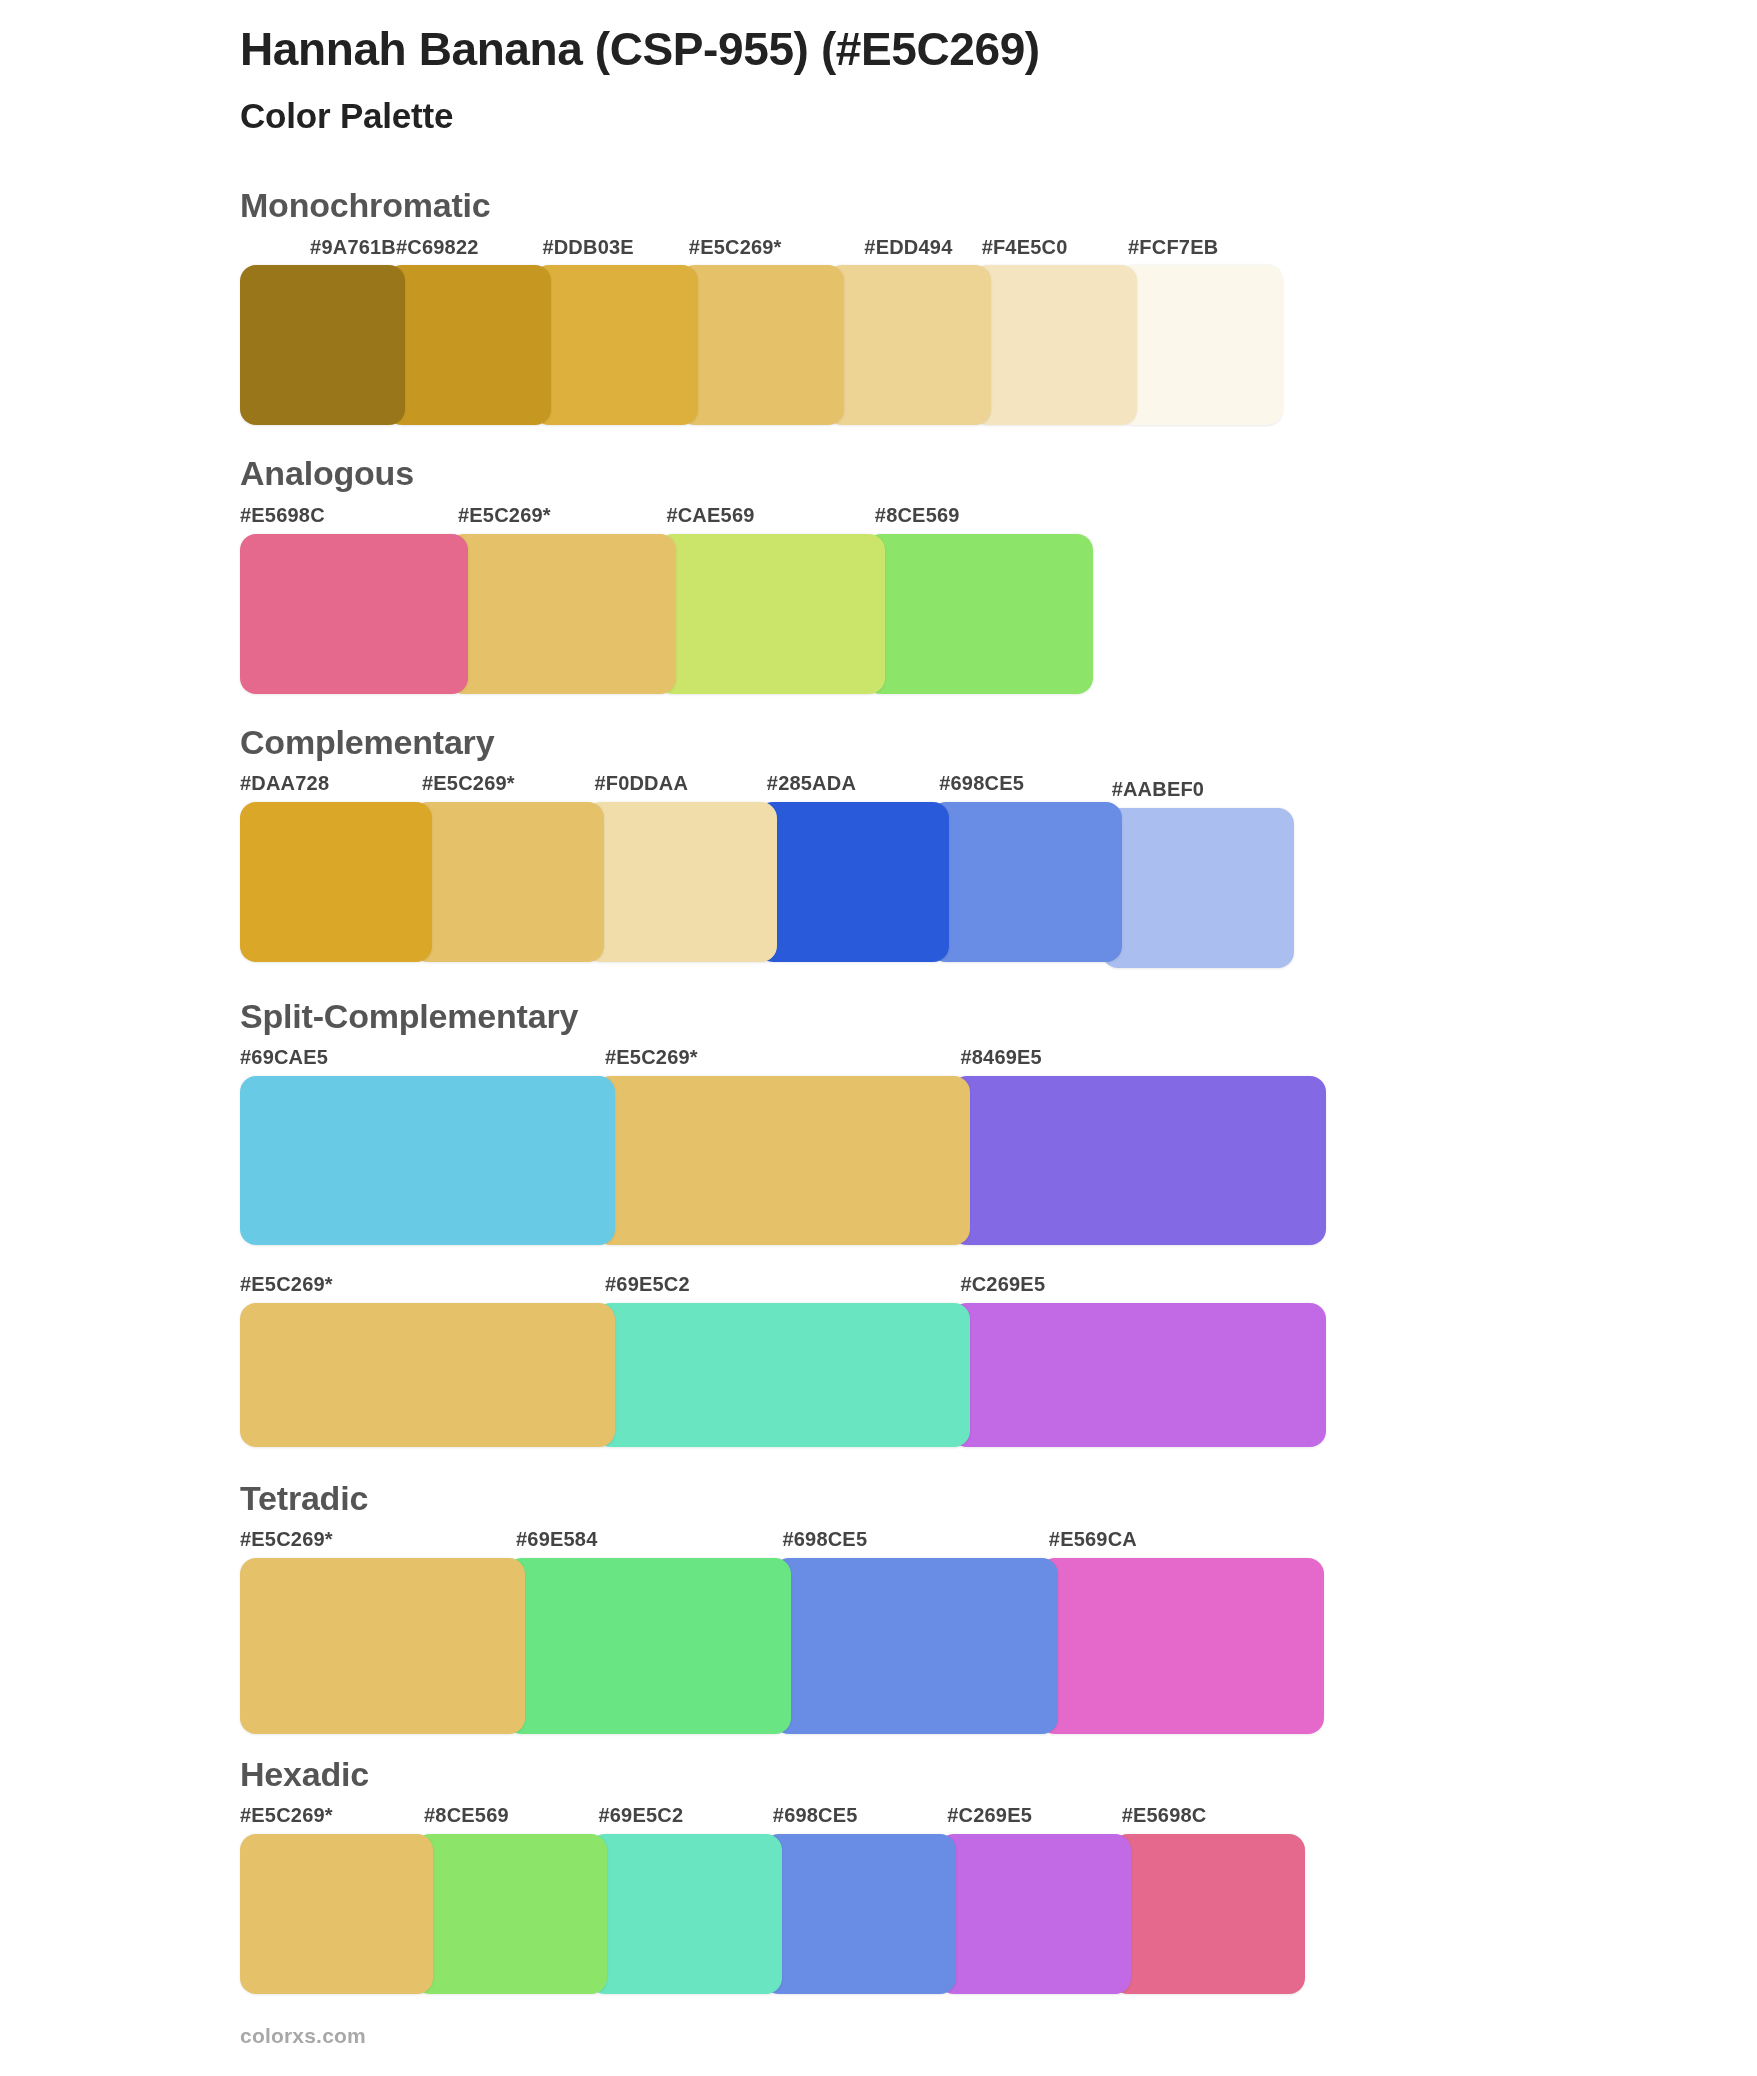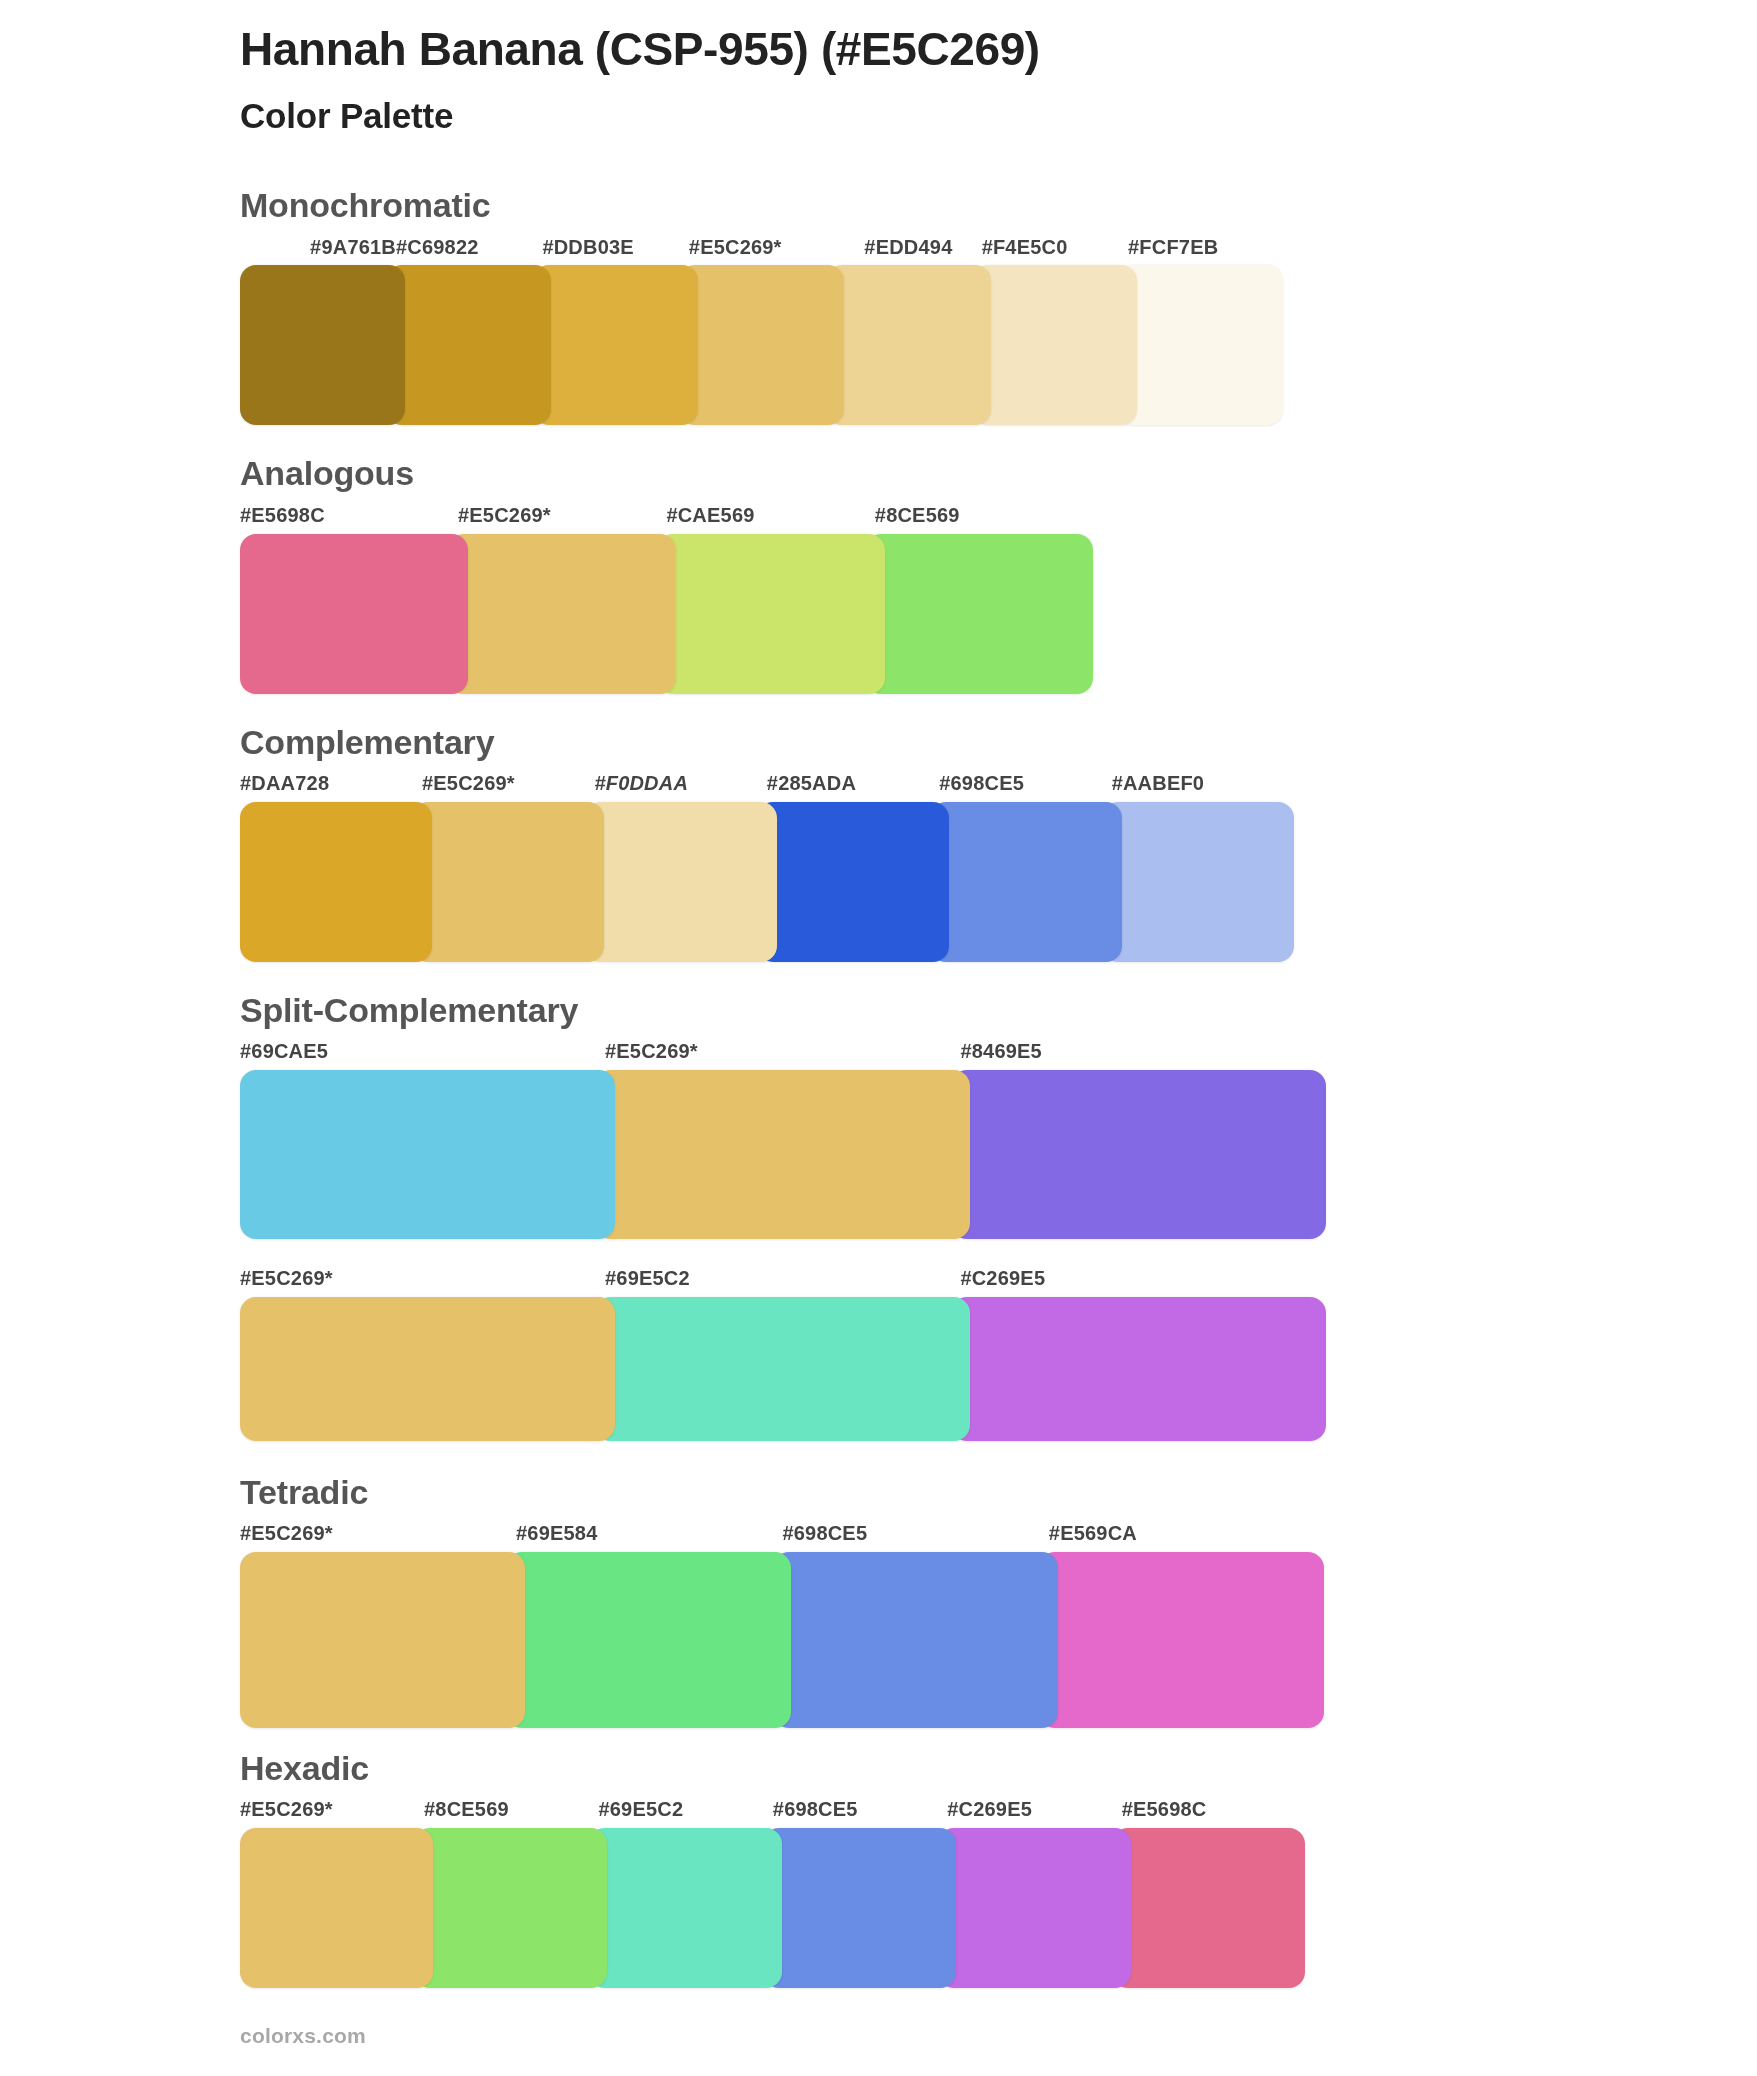--- a/index.html
+++ b/index.html
@@ -160,33 +160,33 @@
         <div class="section-title">Complementary</div>
         <div class="swatch-row">
           <div class="swatch" style="width: 182px; margin-left: 0px; z-index: 40;">
             <div class="swatch-label">#DAA728</div>
             <div class="swatch-chip" style="height: 160px; width: 192px; background: rgb(218, 167, 40);"></div>
           </div>
           <div class="swatch" style="width: 182px; margin-left: -9.6px; z-index: 39;">
             <div class="swatch-label" style="padding-left: 9.6px;">#E5C269*</div>
             <div class="swatch-chip" style="height: 160px; width: 192px; background: rgb(229, 194, 105);"></div>
           </div>
-          <div class="swatch" style="width: 182px; margin-left: -9.6px; z-index: 38; font-style: italic;">
+          <div class="swatch" style="width: 182px; margin-left: -9.6px; z-index: 38;">
             <div class="swatch-label" style="padding-left: 9.6px;">#F0DDAA</div>
             <div class="swatch-chip" style="height: 160px; width: 192px; background: rgb(240, 221, 170);"></div>
           </div>
           <div class="swatch" style="width: 182px; margin-left: -9.6px; z-index: 37;">
             <div class="swatch-label" style="padding-left: 9.6px;">#285ADA</div>
             <div class="swatch-chip" style="height: 160px; width: 192px; background: rgb(40, 90, 218);"></div>
           </div>
           <div class="swatch" style="width: 182px; margin-left: -9.6px; z-index: 36;">
             <div class="swatch-label" style="padding-left: 9.6px;">#698CE5</div>
             <div class="swatch-chip" style="height: 160px; width: 192px; background: rgb(105, 140, 229);"></div>
           </div>
-          <div class="swatch" style="width: 182px; margin-left: -9.6px; z-index: 35;">
+          <div class="swatch" style="width: 182px; margin-left: -9.6px; z-index: 35; margin-top: 6px;">
             <div class="swatch-label" style="padding-left: 9.6px;">#AABEF0</div>
             <div class="swatch-chip" style="height: 160px; width: 192px; background: rgb(170, 190, 240);"></div>
           </div>
         </div>
       </div>
       <div class="section" style="margin-bottom: 29px;">
         <div class="section-title">Split-Complementary</div>
         <div class="swatch-row">
           <div class="swatch" style="width: 365px; margin-left: 0px; z-index: 40;">
             <div class="swatch-label">#69CAE5</div>

